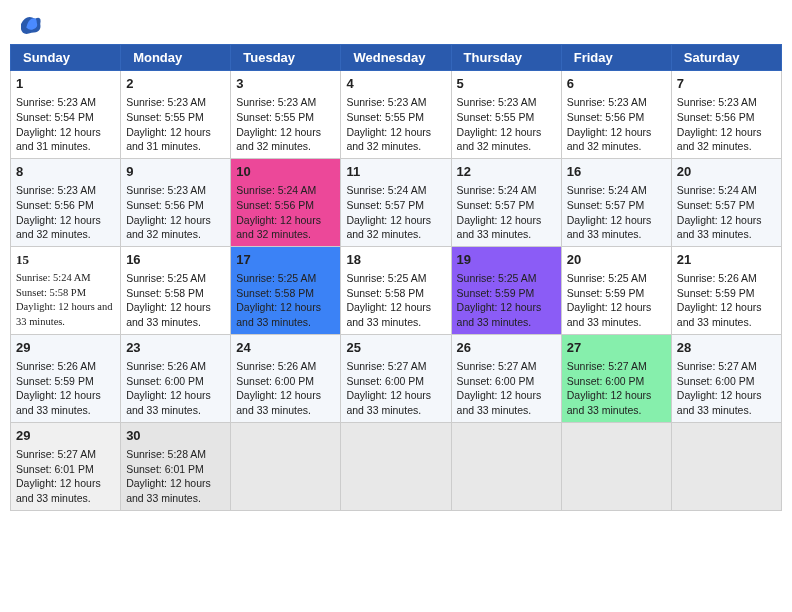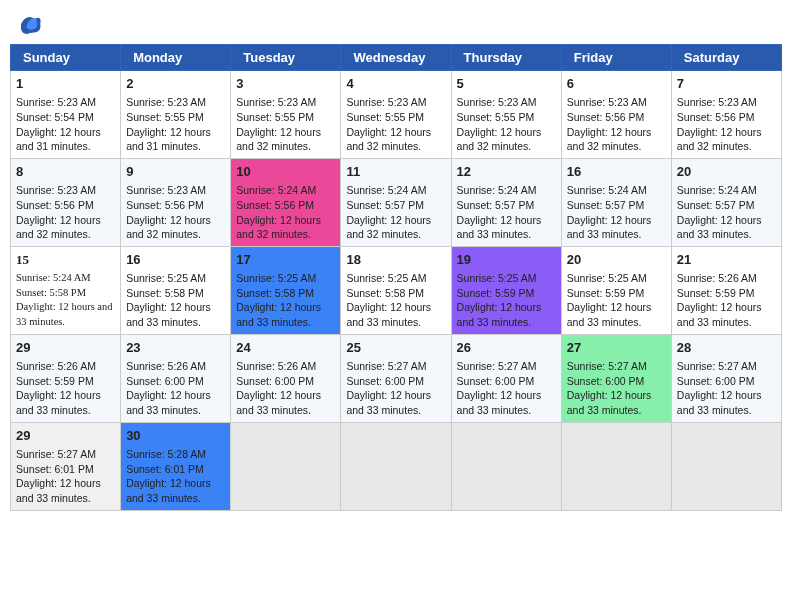--- a/index.html
+++ b/index.html
@@ -301,21 +301,21 @@
           <div>Daylight: 12 hours and 33 minutes.</div>
         </td>
       </tr>
       <tr>
         <td style="background: rgb(240, 240, 240);">
           <span class="day-number">29</span>
           <div>Sunrise: 5:27 AM</div>
           <div>Sunset: 6:01 PM</div>
           <div>Daylight: 12 hours and 33 minutes.</div>
         </td>
-        <td style="background: #3b82f6; margin-left: 36px;">
+        <td style="background: #e5e5e5; margin-left: 36px;">
           <span class="day-number">30</span>
           <div>Sunrise: 5:28 AM</div>
           <div>Sunset: 6:01 PM</div>
           <div>Daylight: 12 hours and 33 minutes.</div>
         </td>
         <td class="empty-cell" style="background: rgb(232, 232, 232);"></td>
         <td class="empty-cell" style="background: rgb(232, 232, 232);"></td>
         <td class="empty-cell" style="background: rgb(232, 232, 232);"></td>
         <td class="empty-cell" style="background: rgb(232, 232, 232);"></td>
         <td class="empty-cell" style="background: rgb(232, 232, 232);"></td>

